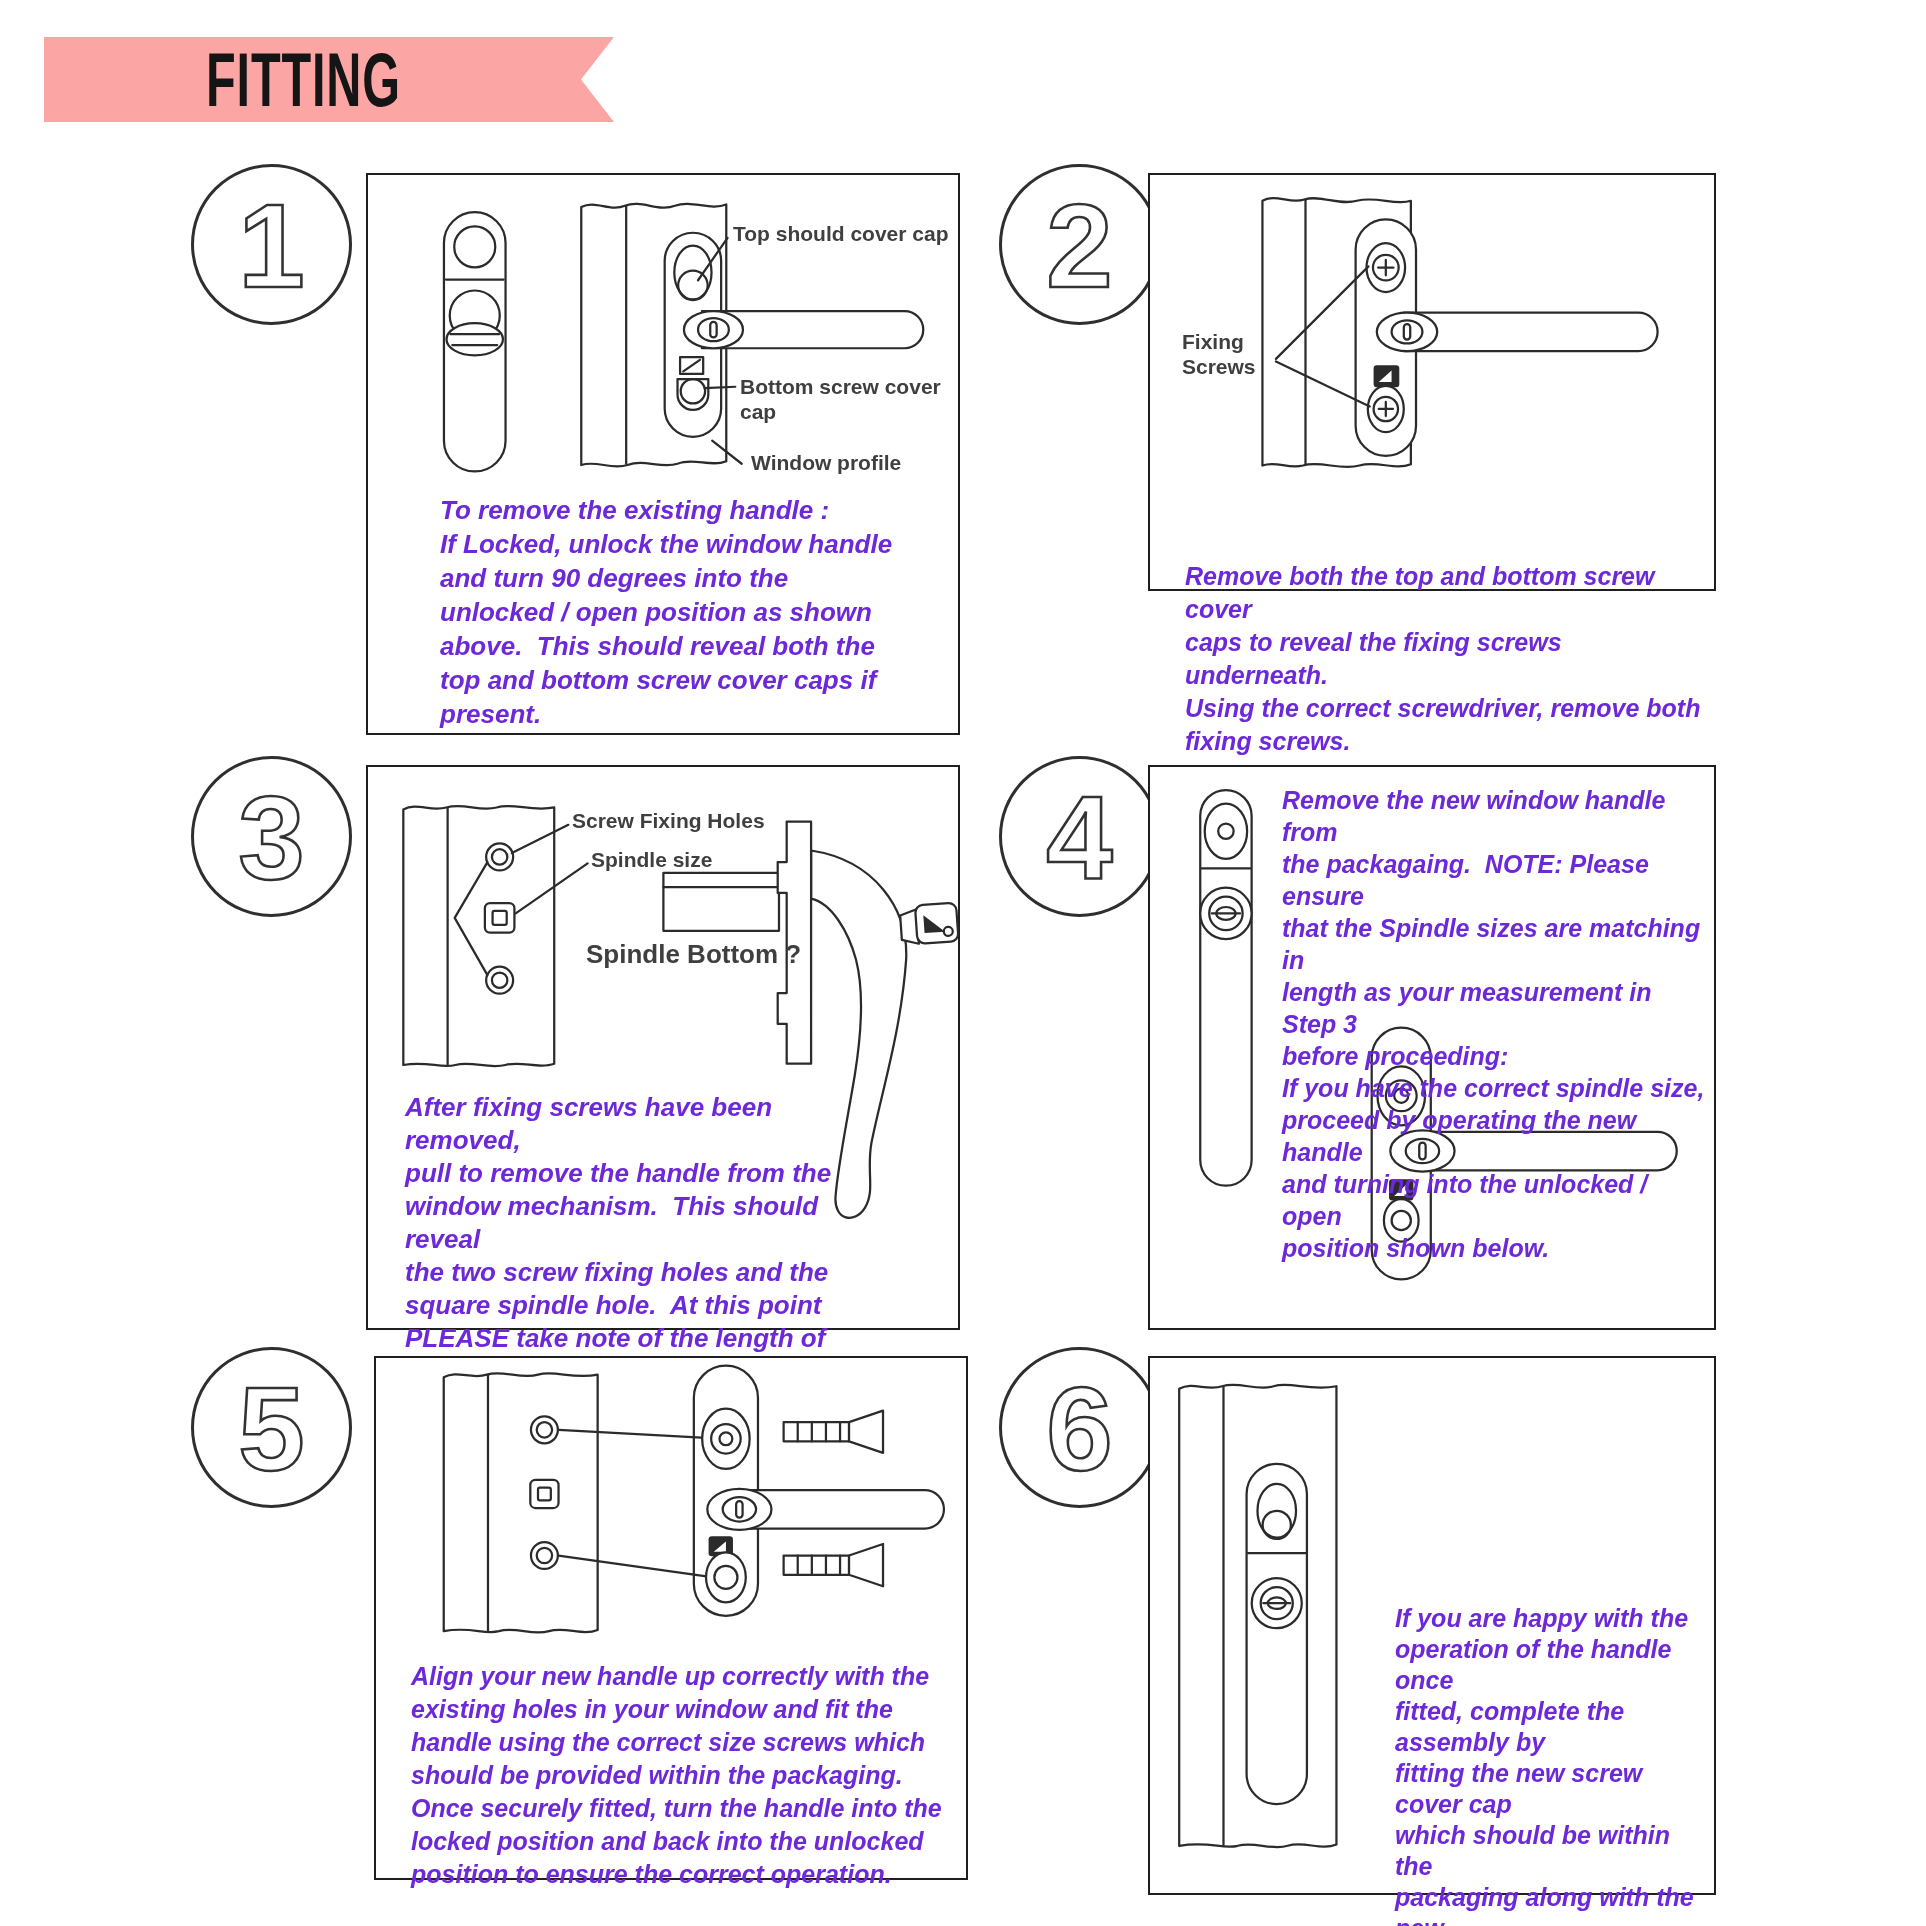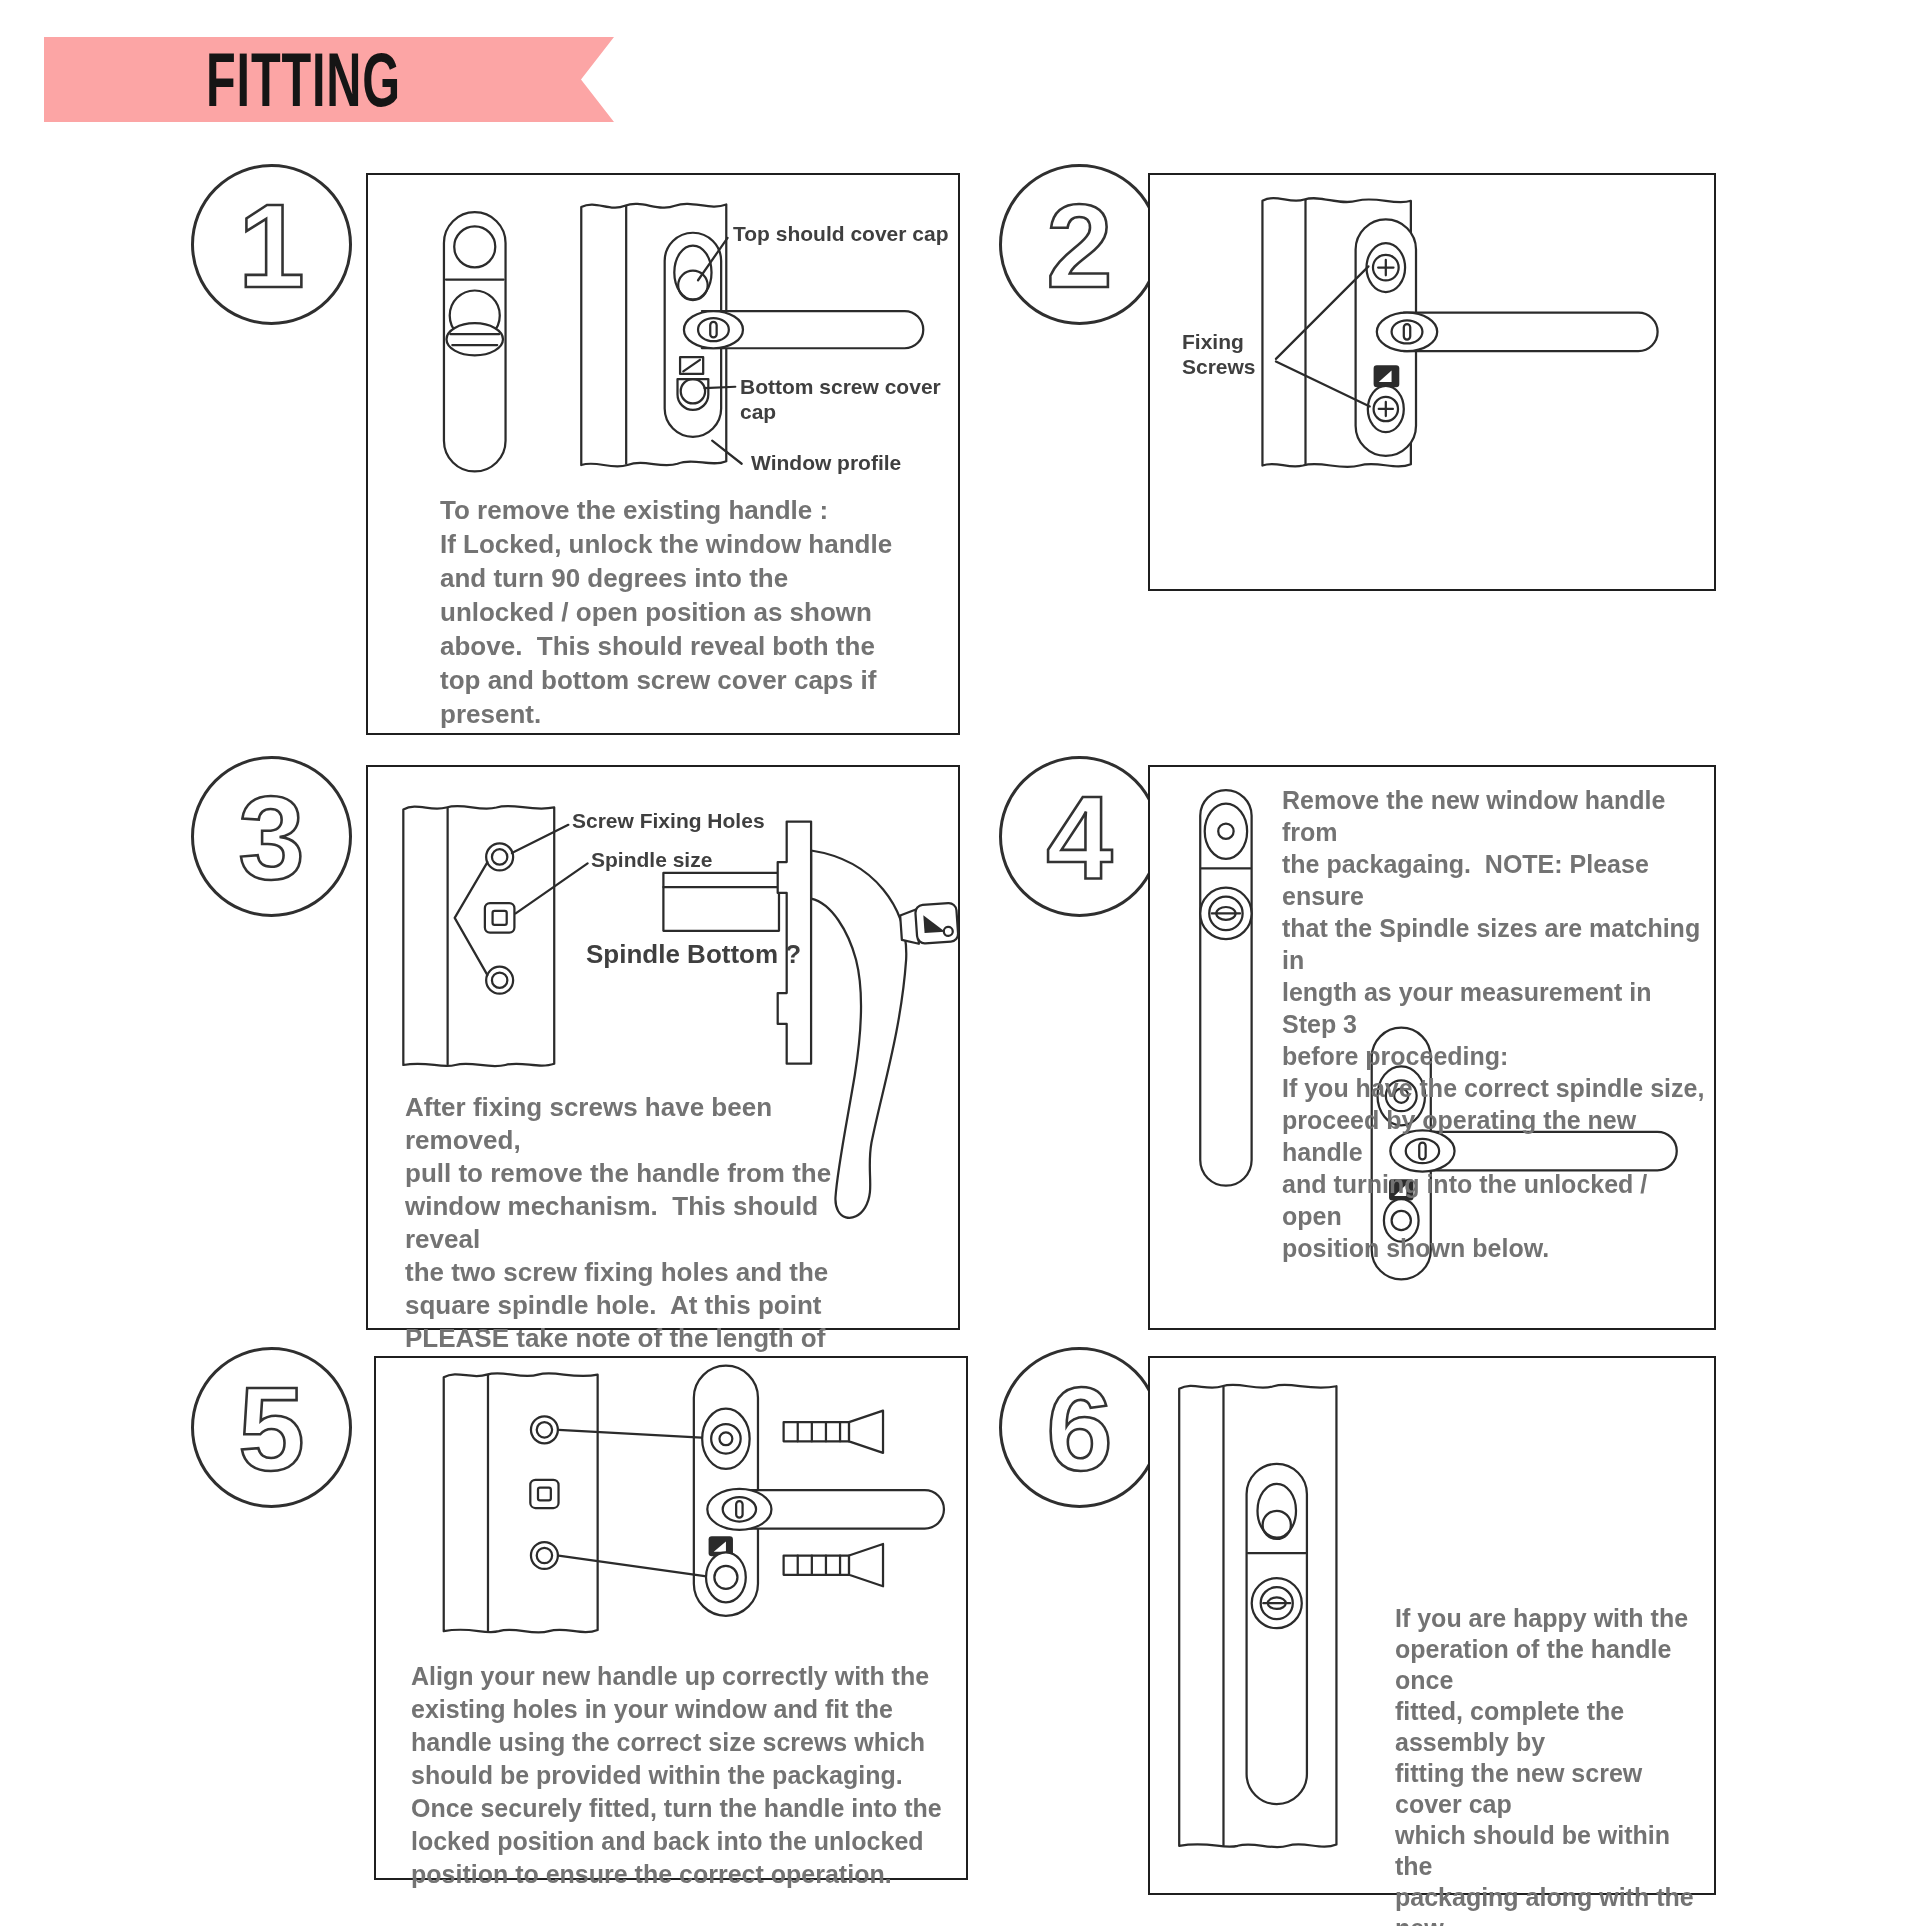--- a/index.html
+++ b/index.html
@@ -22,21 +22,21 @@
   .num-circle {
     position:absolute; width:161px; height:161px; border-radius:50%;
     border:3.2px solid #2f2f2f; background:#fff; box-sizing:border-box;
   }
   .num-circle svg { width:100%; height:100%; display:block; }
   .panel {
     position:absolute; background:#fff; border:2.6px solid #1f1f1f; box-sizing:border-box;
   }
   .panel svg.diagram { position:absolute; left:0; top:0; }
   .body-text {
-    position:absolute; color:#737373; font-weight:bold; white-space:pre-wrap;
+    position:absolute; color:#6d28d9; font-weight:bold; white-space:pre-wrap;font-style:italic;
   }
   .dlabel {
     position:absolute; color:#3f3f3f; font-weight:bold; font-size:21px;
     line-height:1.2; white-space:pre-wrap;
   }
   .t41 { font-size:26px; line-height:34px; }
   .t40 { font-size:26px; line-height:33px; }
   .t39 { font-size:25px; line-height:33px; }
   .t39b { font-size:25px; line-height:32px; }
   .t39c { font-size:25px; line-height:31px; }
@@ -135,20 +135,24 @@
           <line x1="356" y1="364" x2="378" y2="364"></line>
           <line x1="367" y1="353" x2="367" y2="375"></line>
         </g>
       </g>
       <line x1="196" y1="286" x2="340" y2="142"></line>
       <line x1="196" y1="290" x2="342" y2="360"></line>
     </g>
   </svg>
   <div class="dlabel" style="left:32px; top:154px;">Fixing
 Screws</div>
+  <div class="body-text t39" style="left:35px; top:385px; width:517px;">Remove both the top and bottom screw cover
+caps to reveal the fixing screws underneath.
+Using the correct screwdriver, remove both
+fixing screws.</div>
 </div>
 
 <div class="num-circle" style="left:191px; top:756px;">
   <svg viewBox="0 0 240 240">
     <text x="120" y="186" text-anchor="middle" font-size="185" font-weight="bold" fill="#ffffff" stroke="#333333" stroke-width="4">3</text>
   </svg>
 </div>
 <div class="panel" style="left:366px; top:765px; width:594px; height:565px;">
   <svg class="diagram" width="594" height="560" viewBox="0 0 925 872">
     <g fill="none" stroke="#2b2b2b" stroke-width="3.5" stroke-linecap="round" stroke-linejoin="round">

